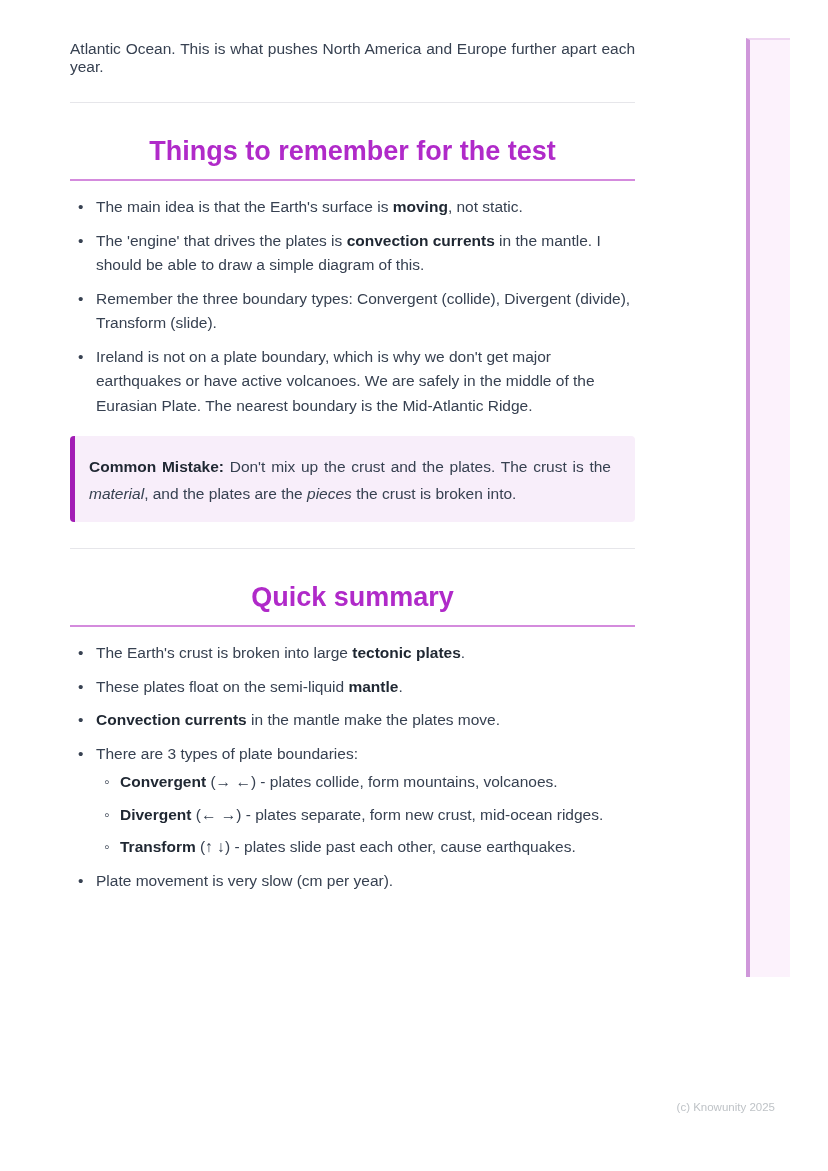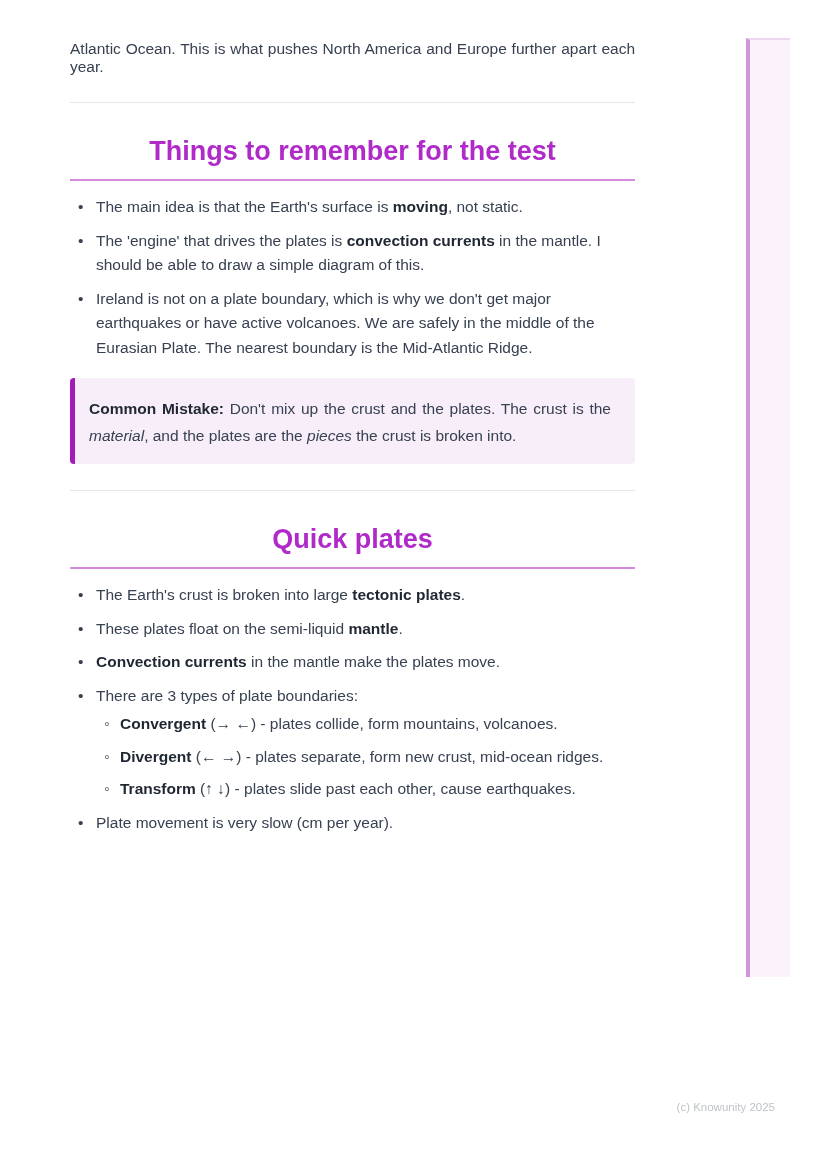--- a/index.html
+++ b/index.html
@@ -122,30 +122,31 @@
 
   <p class="intro rich"><span>Atlantic Ocean. This is what pushes North America and Europe further apart each year.</span></p>
 
   <hr class="divider divider-1">
 
   <h2 class="section-title">Things to remember for the test</h2>
 
   <ul class="bullets">
     <li class="rich"><span>The main idea is that the Earth's surface is </span><span style="font-weight: 700; color: var(--bold-text);">moving</span><span>, not static.</span></li>
     <li class="rich"><span>The 'engine' that drives the plates is </span><span style="font-weight: 700; color: var(--bold-text);">convection currents</span><span> in the mantle. I should be able to draw a simple diagram of this.</span></li>
+    <li class="rich"><span>Remember the three boundary types: Convergent (collide), Divergent (divide), Transform (slide).</span></li>
     <li class="rich"><span>Ireland is not on a plate boundary, which is why we don't get major earthquakes or have active volcanoes. We are safely in the middle of the Eurasian Plate. The nearest boundary is the Mid-Atlantic Ridge.</span></li>
   </ul>
 
   <div class="callout">
     <p class="callout-text rich"><span style="font-weight: 700; color: var(--bold-text);">Common Mistake:</span><span> Don't mix up the crust and the plates. The crust is the </span><span style="font-style: italic;">material</span><span>, and the plates are the </span><span style="font-style: italic;">pieces</span><span> the crust is broken into.</span></p>
   </div>
 
   <hr class="divider divider-2">
 
-  <h2 class="section-title">Quick plates</h2>
+  <h2 class="section-title">Quick summary</h2>
 
   <ul class="bullets">
     <li class="rich"><span>The Earth's crust is broken into large </span><span style="font-weight: 700; color: var(--bold-text);">tectonic plates</span><span>.</span></li>
     <li class="rich"><span>These plates float on the semi-liquid </span><span style="font-weight: 700; color: var(--bold-text);">mantle</span><span>.</span></li>
     <li class="rich"><span style="font-weight: 700; color: var(--bold-text);">Convection currents</span><span> in the mantle make the plates move.</span></li>
     <li>
       <span class="rich"><span>There are 3 types of plate boundaries:</span></span>
       <ul class="sub-bullets">
         <li class="rich"><span style="font-weight: 700; color: var(--bold-text);">Convergent</span><span> (→ ←) - plates collide, form mountains, volcanoes.</span></li>
         <li class="rich"><span style="font-weight: 700; color: var(--bold-text);">Divergent</span><span> (← →) - plates separate, form new crust, mid-ocean ridges.</span></li>

